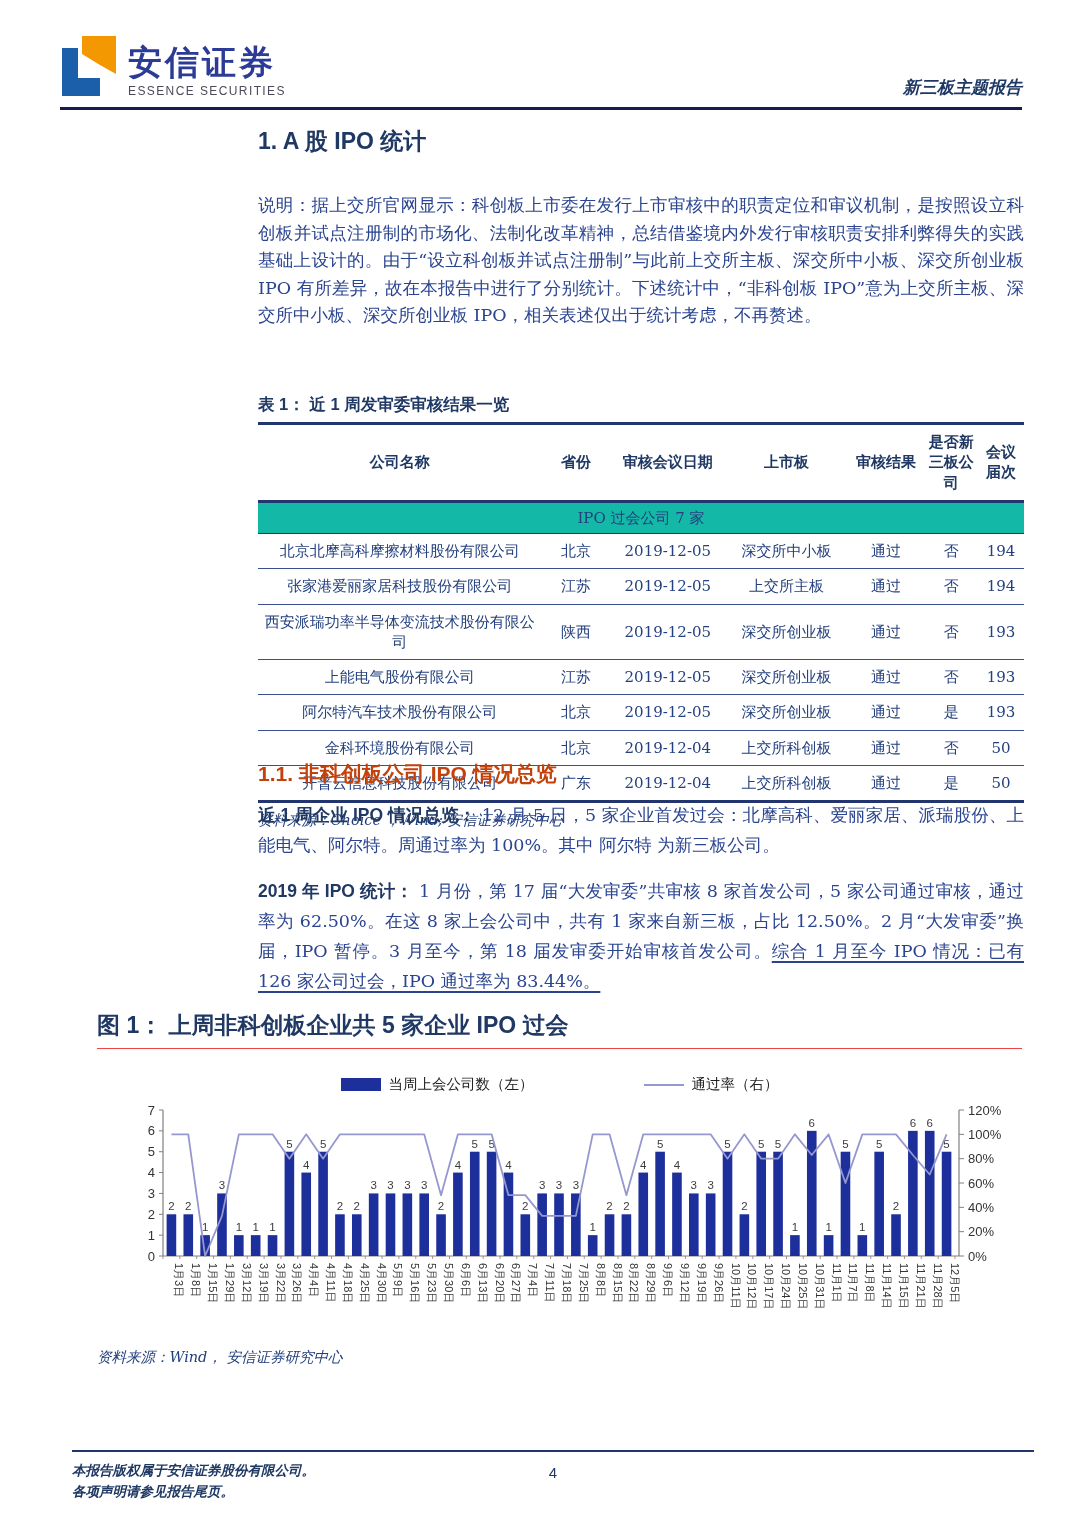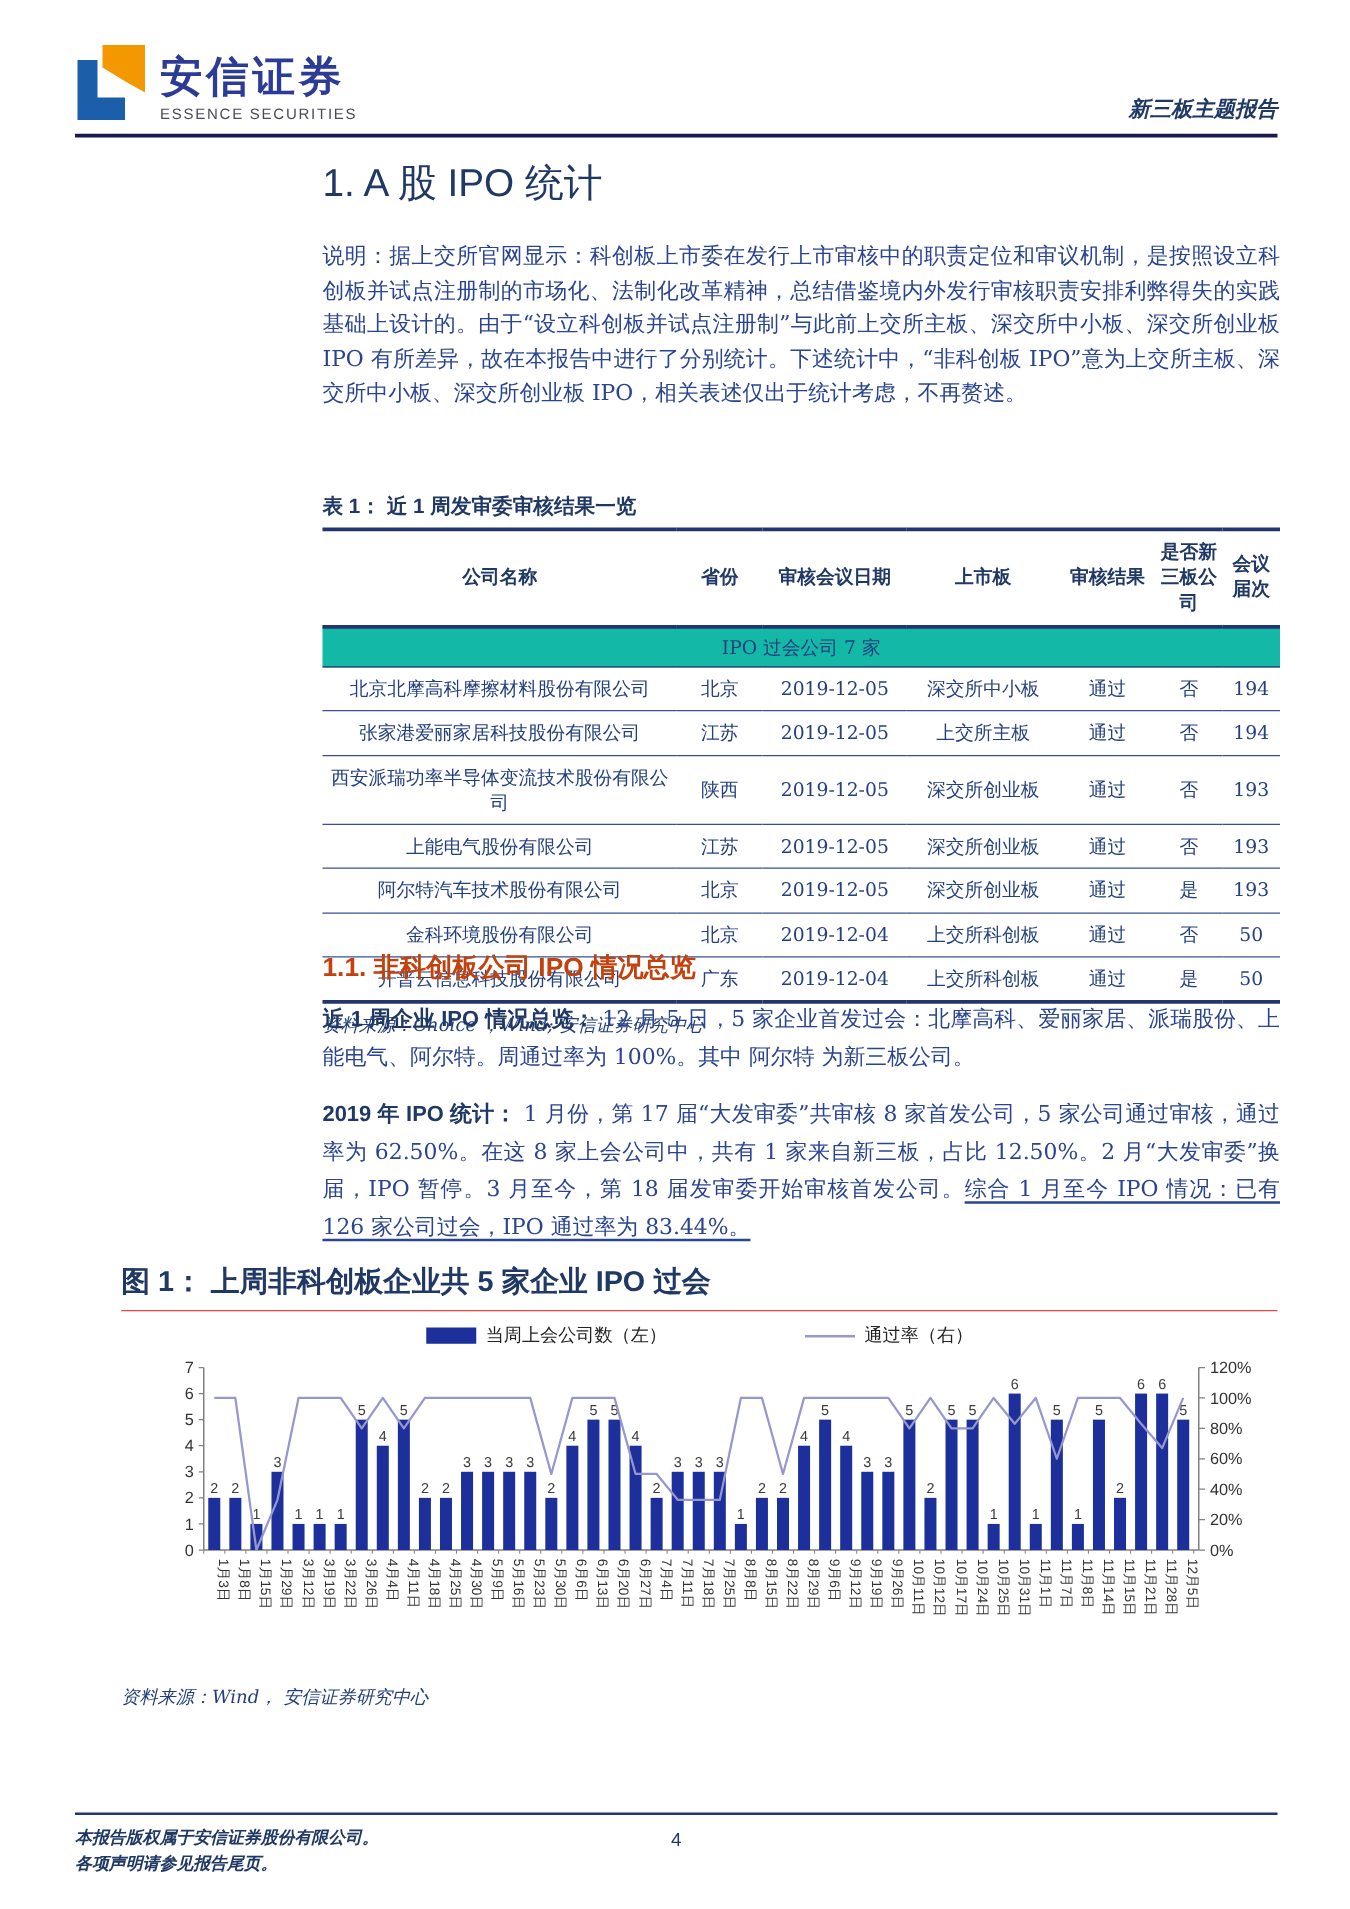--- a/index.html
+++ b/index.html
@@ -11,21 +11,21 @@
   
   .page-header { position:absolute; top:34px; left:60px; width:962px; height:76px;
                  border-bottom:3px solid #1A1A4E; }
   .logo-wrap { position:absolute; left:0; top:0; display:flex; align-items:flex-end; }
   .logo-text { margin-left:10px; }
   .logo-cn { font-size:34px; font-weight:bold; color:#2C3B96; letter-spacing:3px; line-height:1.05; }
   .logo-en { font-size:12px; color:#4A4A5A; letter-spacing:1.4px; margin-top:3px; }
   .report-type { position:absolute; right:0; bottom:8px; font-family:"DejaVu Serif", serif;
                  font-style:italic; font-weight:bold; font-size:17px; color:#1F3864;margin-left:37px; }
   
-  .h1-title { position:absolute; left:258px; top:126px; font-size:31px; font-weight:normal; color:#1F3864; }
+  .h1-title { position:absolute; left:258px; top:126px; font-size:23px; font-weight:bold; color:#1F3864; }
   .intro { position:absolute; left:258px; top:192px; width:766px;
            font-family:"DejaVu Serif", serif; font-size:17.5px; line-height:27.5px;
            color:#2A4490; text-align:justify; }
   .sec11-title { position:absolute; left:258px; top:760px; font-size:21px; font-weight:bold; color:#c2410c; }
   .para { position:absolute; left:258px; width:766px; font-family:"DejaVu Serif", serif;
           font-size:17.5px; line-height:30px; color:#2A4490; text-align:justify; }
   .para1 { top:800px; }
   .para2 { top:876px; }
   .lead { font-family:"Liberation Sans", sans-serif; font-weight:bold; color:#1F3864; }
   .ul { text-decoration:underline; text-underline-offset:4px; text-decoration-thickness:1.5px; }
@@ -40,30 +40,30 @@
   table.t1 tr.group td { background:#14b8a6; font-size:15px; padding:5px; border-bottom:1.5px solid #23356F; }
   table.t1 tr:last-child td { border-bottom:none; }
   .col-name{width:37%;} .col-prov{width:9%;} .col-date{width:15%;} .col-board{width:16%;}
   .col-res{width:10%;} .col-neeq{width:7%;} .col-sess{width:6%;}
   .tbl-source { margin-top:8px; font-family:"DejaVu Serif", serif; font-style:italic;
                 font-size:14.5px; color:#223E7C; }
   
   .figure { position:absolute; left:97px; top:1010px; width:925px; }
   .fig-caption { font-size:23px; font-weight:bold; color:#1F3864; padding-bottom:7px;
                  border-bottom:1px solid #ef4444; }
-  .legend { display:flex; justify-content:center; gap:110px; margin-top:10px; }
+  .legend { display:flex; justify-content:center; gap:110px; margin-top:26px; }
   .legend-item { display:flex; align-items:center; gap:8px; font-family:"DejaVu Serif", serif;
                  font-size:14.5px; color:#222222; }
   .swatch-bar { width:40px; height:13px; background:#1D2F9B; }
   .swatch-line { width:40px; height:0; border-top:2px solid #9697CF; }
   .chart-wrap { margin-top:4px; margin-left:18px; }
   .chart-source { position:absolute; left:97px; top:1348px; font-family:"DejaVu Serif", serif;
                   font-style:italic; font-size:14.5px; color:#223E7C; }
   
-  .page-footer { position:absolute; left:60px; top:1450px; width:962px; border-top:2px solid #23356F; padding-top:8px; }
+  .page-footer { position:absolute; left:72px; top:1450px; width:962px; border-top:2px solid #23356F; padding-top:8px; }
   .footer-left { font-family:"DejaVu Serif", serif; font-style:italic; font-weight:bold;
                  font-size:13.5px; color:#1F3864; line-height:1.55; }
   .page-num { position:absolute; left:50%; top:12px; transform:translateX(-50%);
               font-size:15px; color:#1F3864; }
 </style>
 </head>
 <body>
 
 <div class="page-header">
   <div class="logo-wrap">

